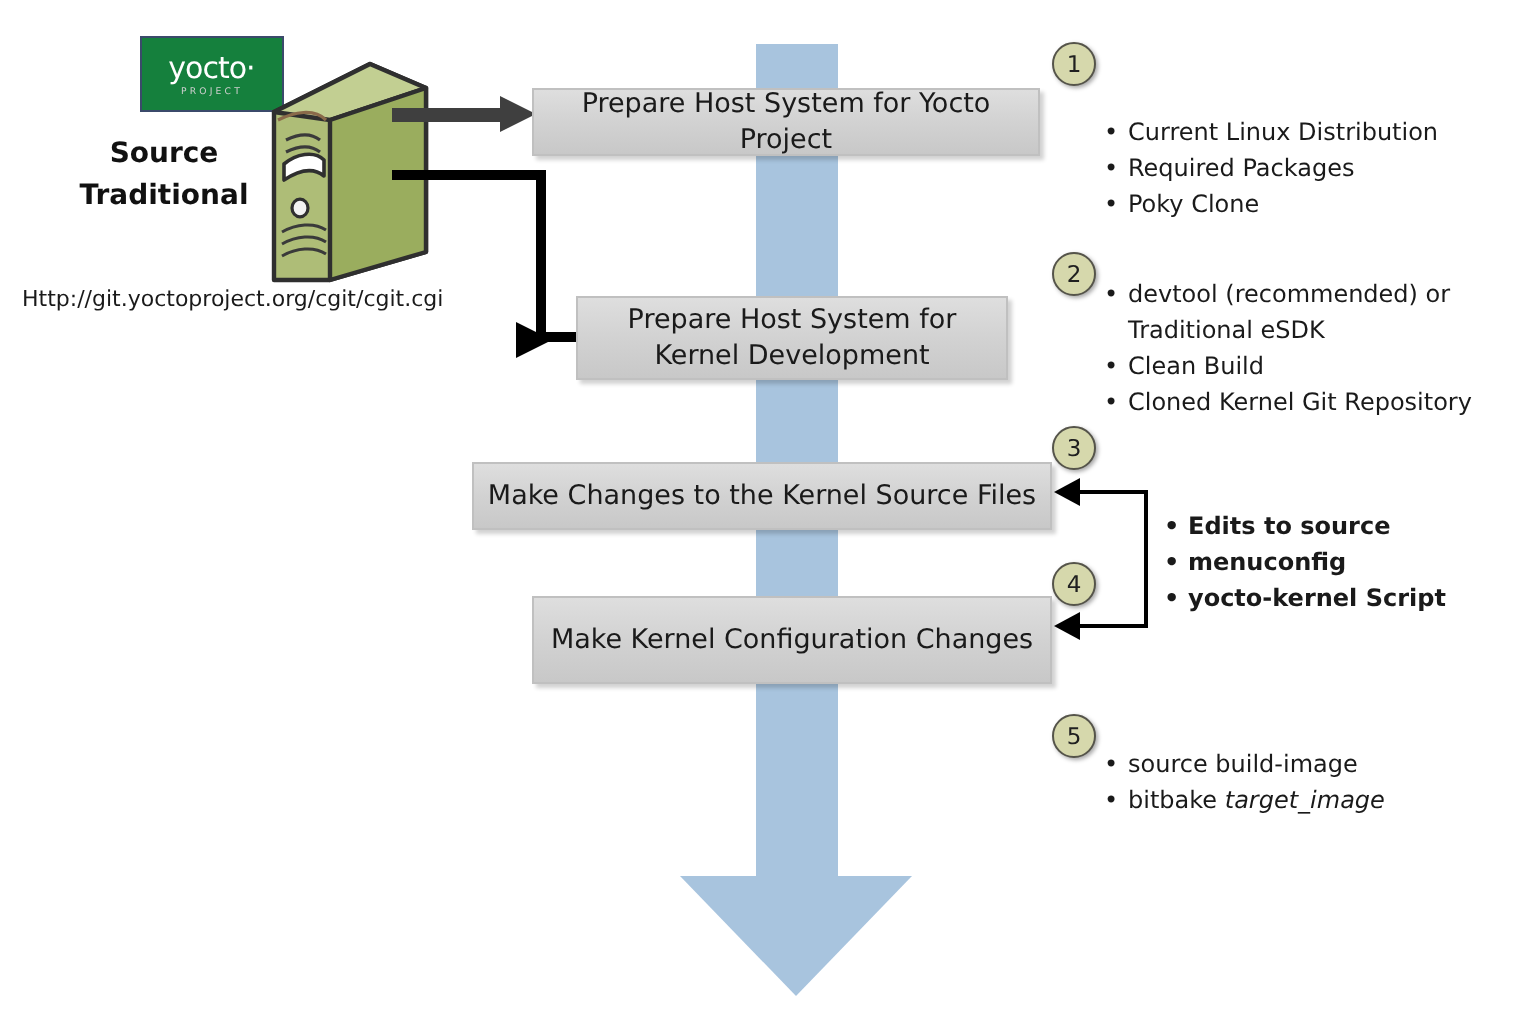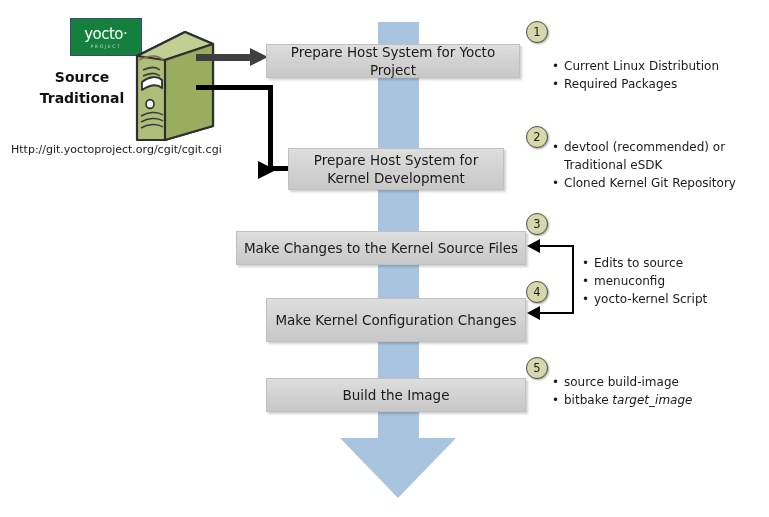--- a/index.html
+++ b/index.html
@@ -133,21 +133,21 @@
     max-width: 200px;
   }
   .notes li::before {
     content: "\2022";
     position: absolute;
     left: 0;
     top: 0;
   }
   #notes1 { left: 552px; top: 37px; margin-top: 20px; }
   #notes2 { left: 552px; top: 138px; }
-  #notes34 { left: 582px; top: 254px; }
+  #notes34 { left: 582px; top: 254px; font-weight: bold; }
   #notes5 { left: 552px; top: 373px; }
   .ital { font-style: italic; }
 
   
   #yocto-logo {
     position: absolute;
     left: 70px;
     top: 18px;
     width: 72px;
     height: 38px;
@@ -242,44 +242,45 @@
 
   <div class="conn-black" id="conn2-h1"></div>
   <div class="conn-black" id="conn2-v"></div>
   <div class="conn-black" id="conn2-h2"></div>
   <div id="conn2-head"></div>
 
   <div class="pbox" id="box1">Prepare Host System for Yocto Project</div>
   <div class="pbox" id="box2">Prepare Host System for Kernel Development</div>
   <div class="pbox" id="box3">Make Changes to the Kernel Source Files</div>
   <div class="pbox" id="box4">Make Kernel Configuration Changes</div>
-  <div class="pbox" id="box5">Build the Image</div>
 
   <div id="bracket-v"></div>
   <div id="bracket-h1"></div>
   <div id="bracket-h2"></div>
   <div id="bracket-head1"></div>
   <div id="bracket-head2"></div>
 
   <div class="step-circle" id="step1">1</div>
   <div class="step-circle" id="step2">2</div>
   <div class="step-circle" id="step3">3</div>
   <div class="step-circle" id="step4">4</div>
   <div class="step-circle" id="step5">5</div>
 
   <div class="notes" id="notes1">
     <ul>
       <li>Current Linux Distribution</li>
       <li>Required Packages</li>
+      <li>Poky Clone</li>
     </ul>
   </div>
 
   <div class="notes" id="notes2">
     <ul>
       <li>devtool (recommended) or Traditional eSDK</li>
+      <li>Clean Build</li>
       <li>Cloned Kernel Git Repository</li>
     </ul>
   </div>
 
   <div class="notes" id="notes34">
     <ul>
       <li>Edits to source</li>
       <li>menuconfig</li>
       <li>yocto-kernel Script</li>
     </ul>

